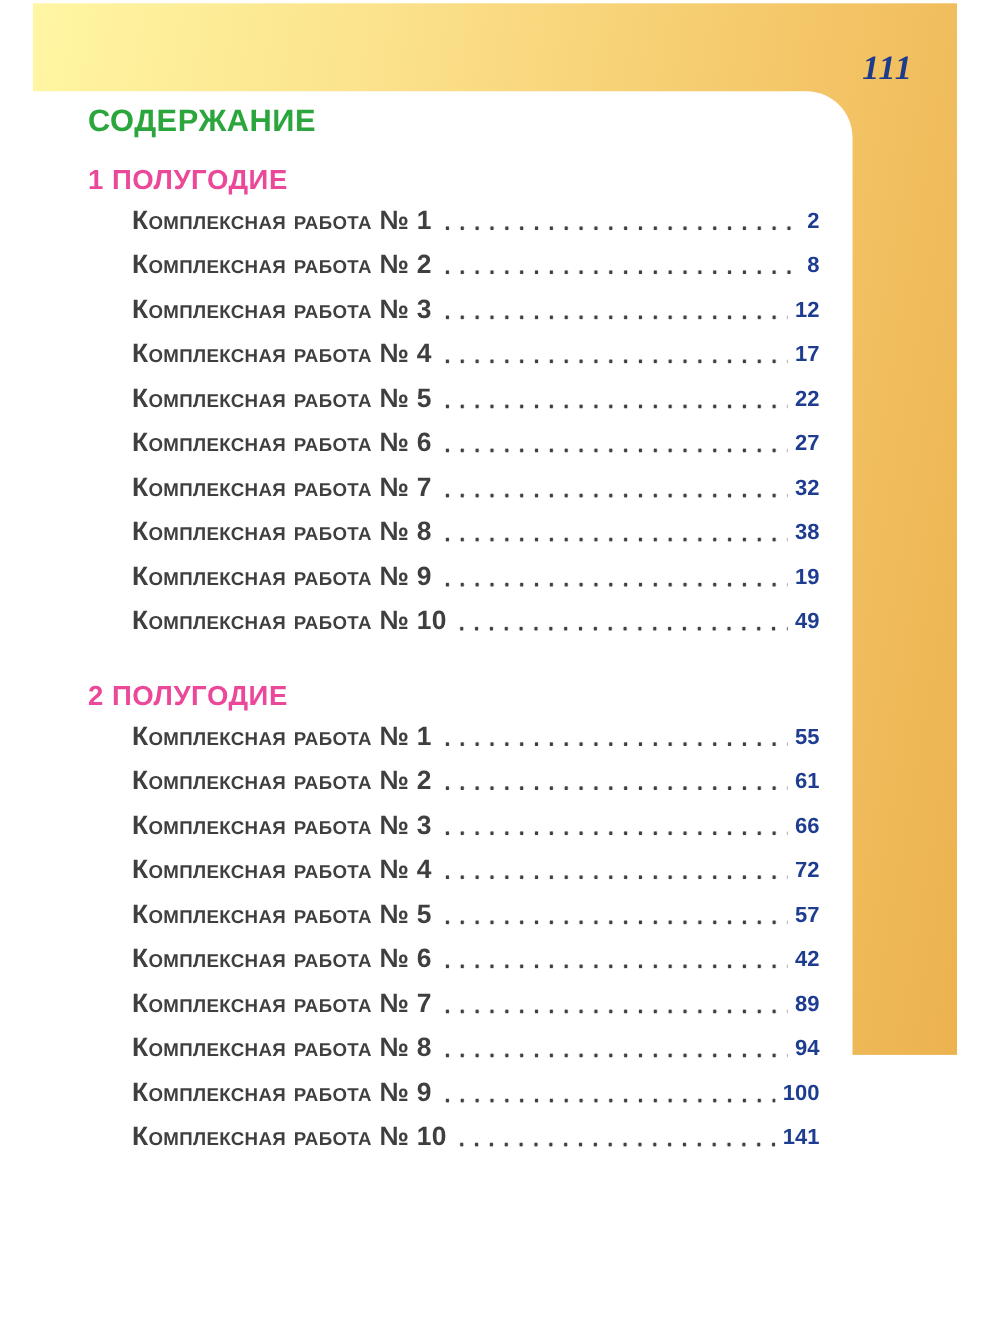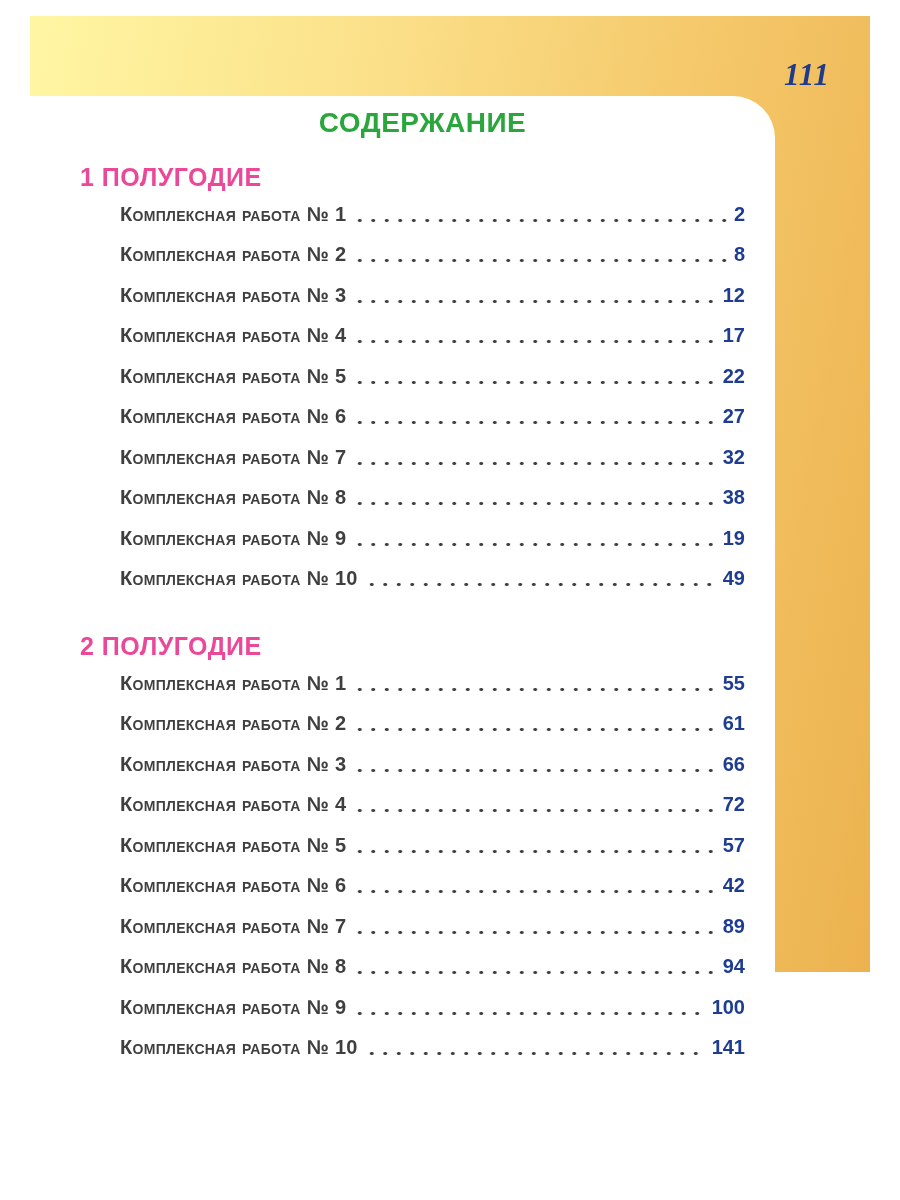--- a/index.html
+++ b/index.html
@@ -4,21 +4,21 @@
 <style>
   * { margin: 0; padding: 0; box-sizing: border-box; }
   html, body {
     width: 900px; height: 1200px;
     background: #ffffff;
     font-family: "Liberation Sans", sans-serif;
     overflow: hidden;
   }
   .scan-page {
     position: absolute;
-    left: 30px; top: 16px;
+    left: 30px; top: 3px;
     width: 840px; height: 956px;
     background: linear-gradient(100deg, #FFF6A3 0%, #FBE089 35%, #F4C668 70%, #ECB24F 100%);
   }
   .folio {
     position: absolute;
     top: 42px; right: 40px;
     font-family: "Liberation Serif", serif;
     font-weight: bold;
     font-style: italic;
     font-size: 31px;
@@ -29,21 +29,20 @@
   .panel {
     position: absolute;
     left: 0; top: 80px;
     width: 745px; height: 1060px;
     background: #ffffff;
     border-top-right-radius: 42px;
     padding-top: 12px;
   }
   .title {
     margin: 0 10px 0 50px;
-    text-align: center;
     font-size: 28px;
     line-height: 30px;
     font-weight: bold;
     letter-spacing: 0.5px;
     color: #2BA63C;
   }
   .section { padding-top: 25px; }
   .section + .section { padding-top: 36px; }
   .section-heading {
     margin-left: 50px;
@@ -54,21 +53,21 @@
     color: #ec4899;
   }
   .rows { margin: 0 30px 0 90px; }
   .toc-row {
     height: 40.5px;
     display: flex;
     align-items: flex-end;
     padding-bottom: 8px;
   }
   .toc-label {
-    font-size: 20px;
+    font-size: 24px;
     line-height: 20px;
     font-weight: bold;
     font-variant: small-caps;
     letter-spacing: 0.3px;
     color: #3F3F3F;
     white-space: nowrap;
   }
   .toc-leader {
     flex: 1;
     align-self: flex-end;

